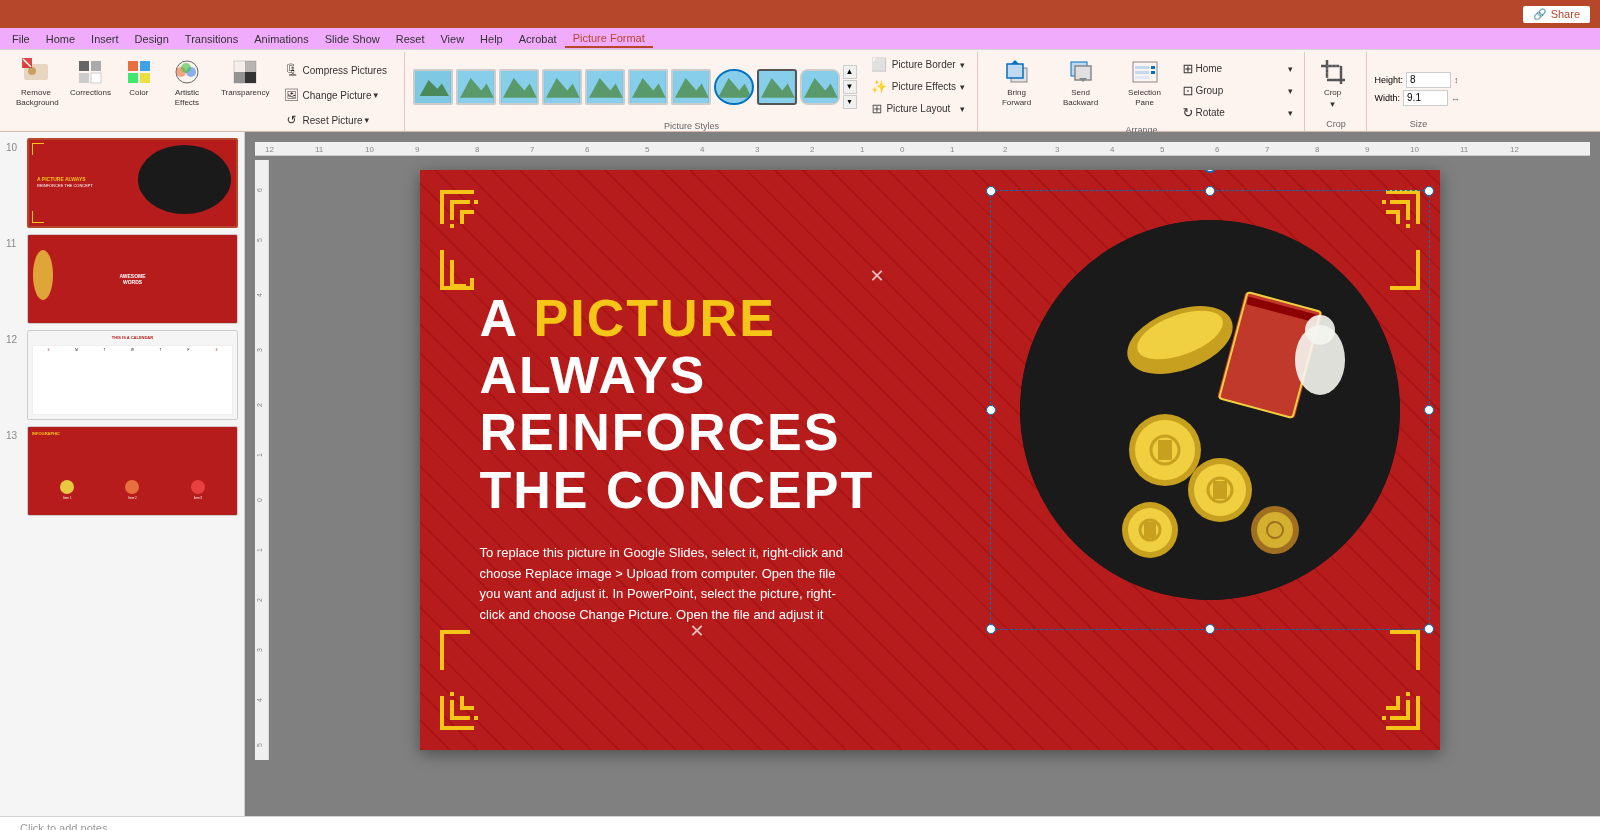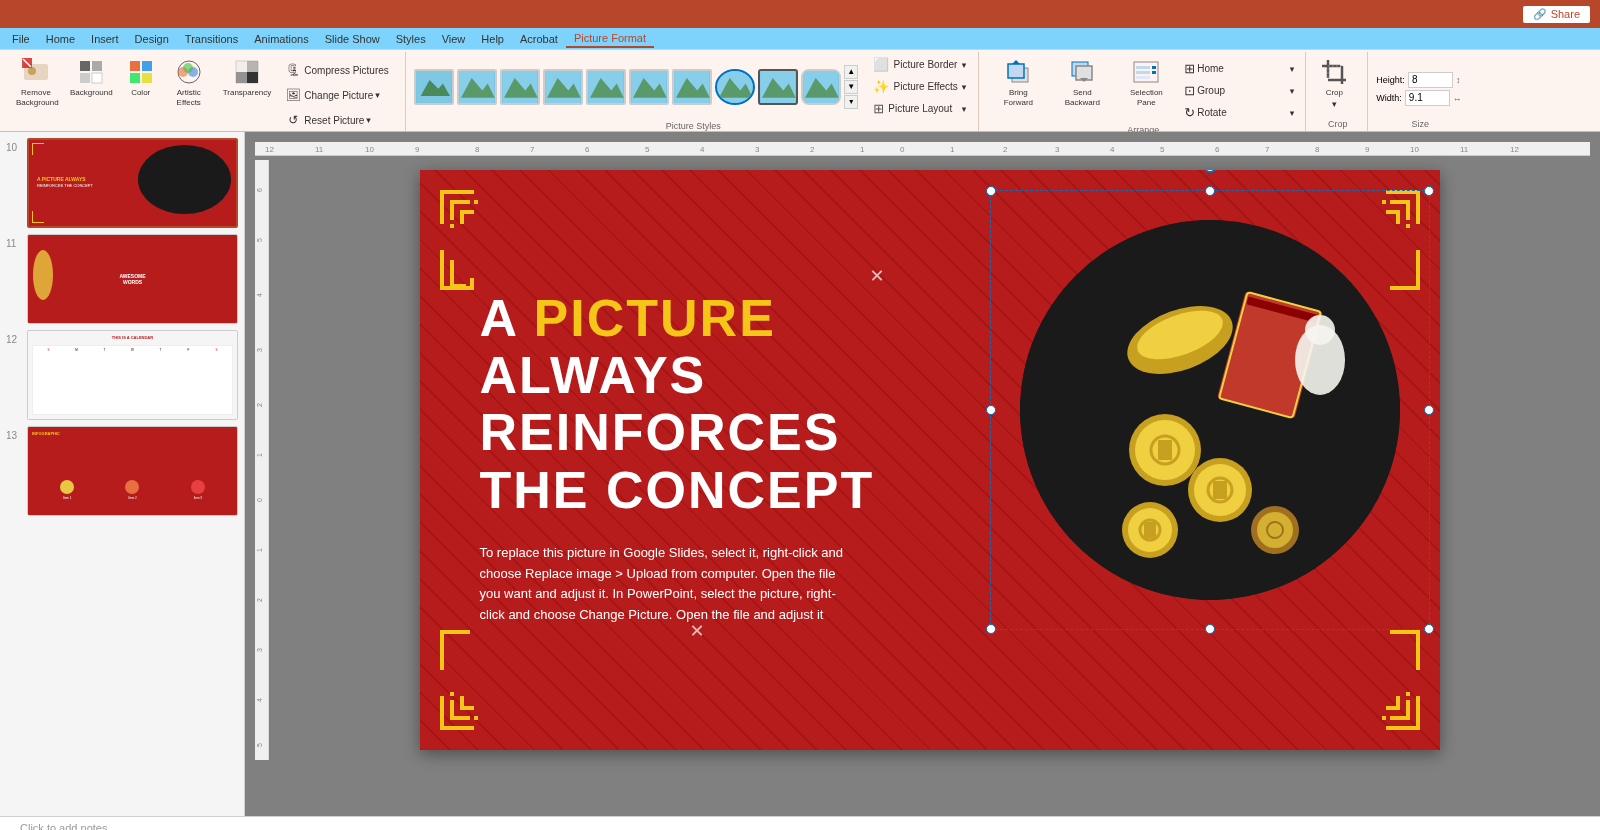--- a/index.html
+++ b/index.html
@@ -23,21 +23,21 @@
       font-size: 11px;
       cursor: pointer;
       border-radius: 2px;
       display: flex;
       align-items: center;
       gap: 4px;
     }
 
     
     #menubar {
-      background: #7dd3fc;
+      background: #f0abfc;
       height: 22px;
       display: flex;
       align-items: center;
       padding: 0 4px;
       border-bottom: 1px solid #d4d4d4;
     }
     .menu-item {
       padding: 2px 8px;
       font-size: 11px;
       cursor: pointer;
@@ -410,21 +410,21 @@
 </div>
 
 <div id="menubar">
   <span class="menu-item">File</span>
   <span class="menu-item">Home</span>
   <span class="menu-item">Insert</span>
   <span class="menu-item">Design</span>
   <span class="menu-item">Transitions</span>
   <span class="menu-item">Animations</span>
   <span class="menu-item">Slide Show</span>
-  <span class="menu-item">Styles</span>
+  <span class="menu-item">Reset</span>
   <span class="menu-item">View</span>
   <span class="menu-item">Help</span>
   <span class="menu-item">Acrobat</span>
   <span class="menu-item active">Picture Format</span>
 </div>
 
 <div id="ribbon">
 
   <div class="ribbon-group">
     <div class="ribbon-tools">
@@ -450,21 +450,21 @@
                 <stop offset="50%" stop-color="#ddd"></stop>
                 <stop offset="100%" stop-color="#333"></stop>
               </linearGradient>
             </defs>
             <rect x="3" y="3" width="10" height="10" fill="#666"></rect>
             <rect x="15" y="3" width="10" height="10" fill="#aaa"></rect>
             <rect x="3" y="15" width="10" height="10" fill="#ccc"></rect>
             <rect x="15" y="15" width="10" height="10" fill="#fff" stroke="#ccc"></rect>
           </svg>
         </div>
-        <span style="font-size:8px">Background</span>
+        <span style="font-size:8px">Corrections</span>
       </div>
 
       <div class="ribbon-btn">
         <div class="icon">
           <svg width="28" height="28" viewBox="0 0 28 28">
             <rect x="3" y="3" width="10" height="10" fill="#e87040"></rect>
             <rect x="15" y="3" width="10" height="10" fill="#40a0e8"></rect>
             <rect x="3" y="15" width="10" height="10" fill="#40e870"></rect>
             <rect x="15" y="15" width="10" height="10" fill="#e8e040"></rect>
           </svg>

